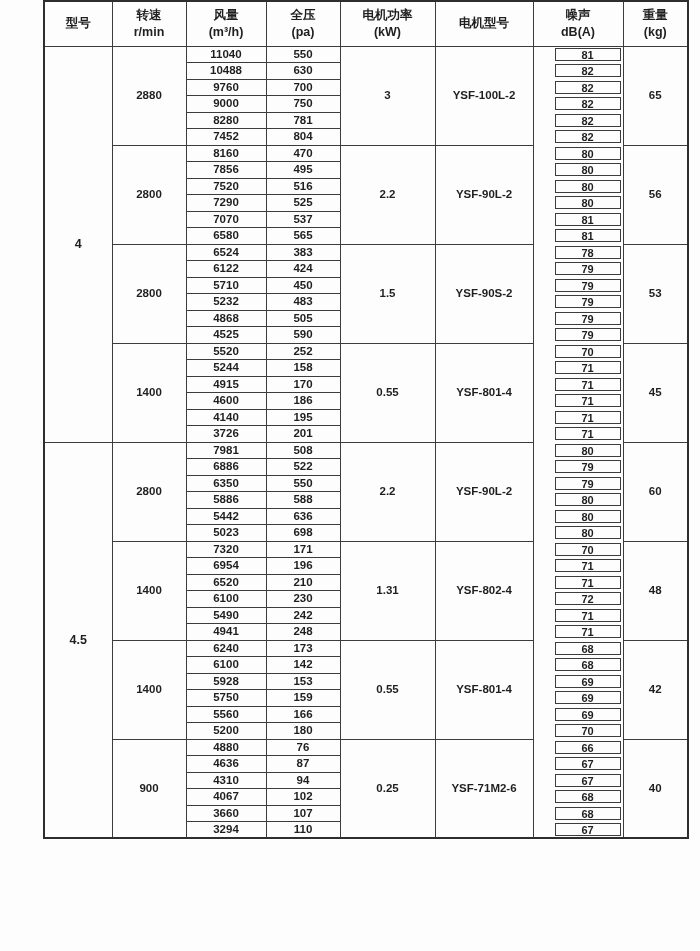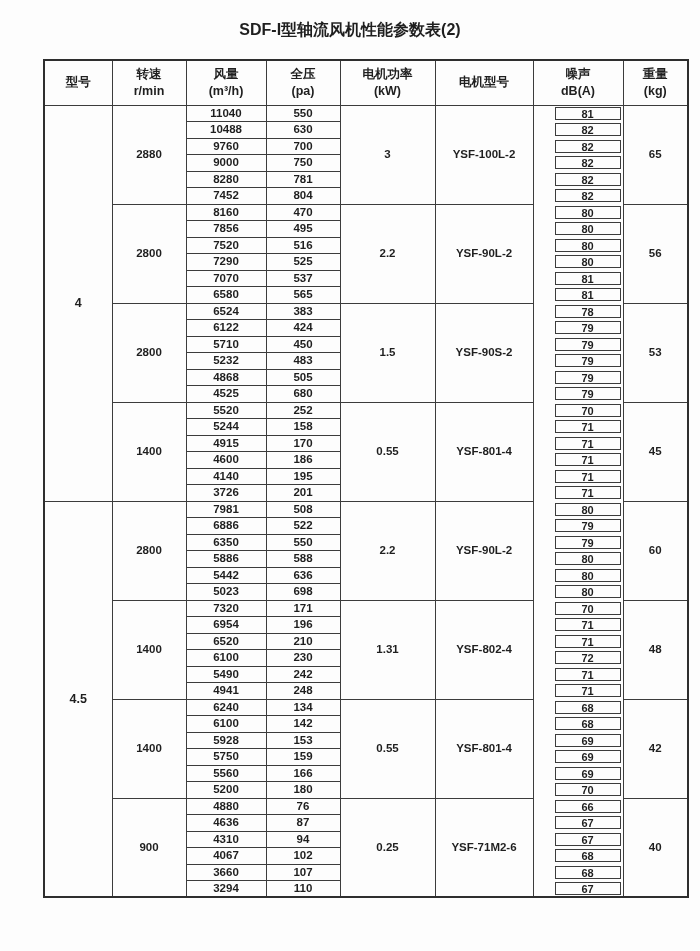--- a/index.html
+++ b/index.html
@@ -63,21 +63,20 @@
     line-height: 12px;
     font-size: 11px;
     font-weight: 700;
     margin-left: 19px;
   }
 </style>
 </head>
 <body>
 
 <div class="page">
-  <h2 class="table-heading">SDF-I型轴流风机性能参数表(2)</h2>
 
   <table class="perf">
     <colgroup>
       <col style="width:68px">
         <col style="width:74px">
         <col style="width:80px">
         <col style="width:74px">
       <col style="width:95px">
         <col style="width:98px">
         <col style="width:90px">
@@ -223,21 +222,21 @@
         </tr>
         <tr>
           <td>4868</td>
           <td>505</td>
           <td class="noise">
             <div class="noise-box">79</div>
           </td>
         </tr>
         <tr>
           <td>4525</td>
-          <td>680</td>
+          <td>590</td>
           <td class="noise">
             <div class="noise-box">79</div>
           </td>
         </tr>
         <tr>
           <td rowspan="6">1400</td>
           <td>5520</td>
           <td>252</td>
           <td rowspan="6">0.55</td>
           <td rowspan="6">YSF-801-4</td>
@@ -370,21 +369,21 @@
         <tr>
           <td>4941</td>
           <td>248</td>
           <td class="noise">
             <div class="noise-box">71</div>
           </td>
         </tr>
         <tr>
           <td rowspan="6">1400</td>
           <td>6240</td>
-          <td>134</td>
+          <td>173</td>
           <td rowspan="6">0.55</td>
           <td rowspan="6">YSF-801-4</td>
           <td class="noise">
             <div class="noise-box">68</div>
           </td>
           <td rowspan="6">42</td>
         </tr>
         <tr>
           <td>6100</td>
           <td>142</td>

